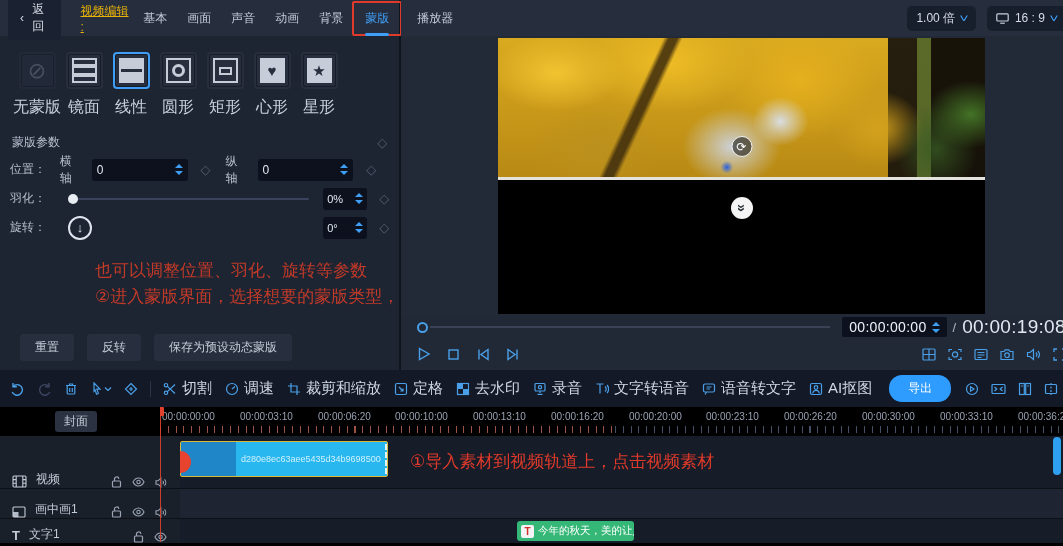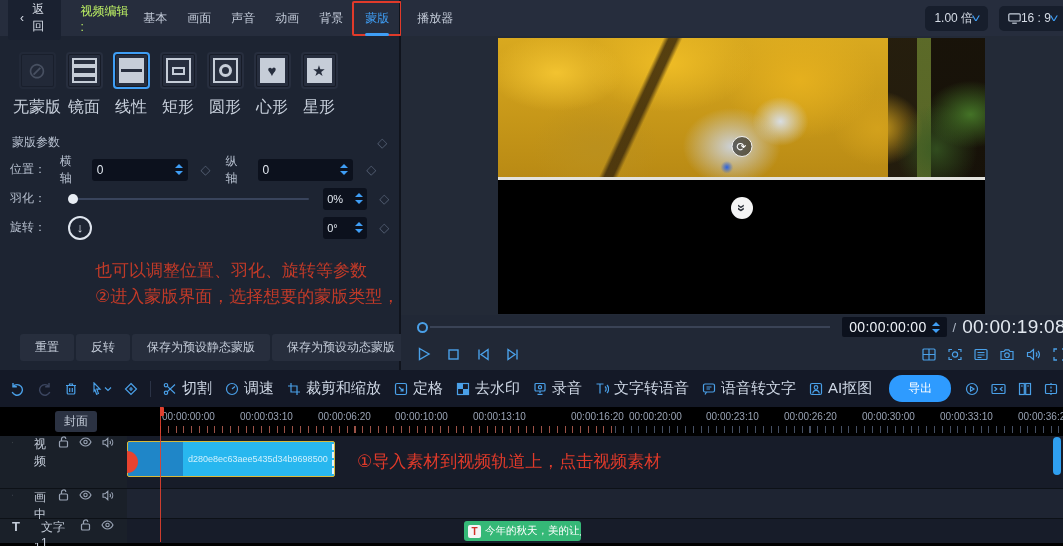--- a/index.html
+++ b/index.html
@@ -10,21 +10,21 @@
   *{margin:0;padding:0;box-sizing:border-box;font-family:"Liberation Sans","DejaVu Sans",sans-serif;}
   html,body{background:#0c0f16;}
   .app{position:relative;width:1063px;height:546px;overflow:hidden;background:var(--panel);color:var(--txt);font-size:12px;}
   .top{display:flex;height:370px;}
   svg{display:block;}
 
   
   .left-panel{position:relative;width:530px;background:#1d2432;border-right:2px solid #10141d;}
   .lp-head{height:36px;background:var(--head);display:flex;align-items:center;padding:0 8px;}
   .back-btn{display:flex;align-items:center;gap:4px;background:#1a2130;border:none;border-radius:3px;color:#d6dce6;font-size:12px;padding:5px 12px;cursor:pointer;}
-  .edit-label{margin-left:20px;color:#bef264;}
+  .edit-label{margin-left:20px;color:#eab308;text-decoration:underline;}
   .tabs{display:flex;align-items:center;margin-left:14px;gap:20px;}
   .tab{position:relative;color:#c2cad8;cursor:pointer;white-space:nowrap;}
   .hl-box{display:flex;align-items:center;justify-content:center;border:2px solid #e03a2a;border-radius:2px;padding:7px 11px;margin:-7px -11px;}
   .tab.active{color:var(--accent);}
   .tab.active::after{content:"";position:absolute;left:0;right:0;bottom:-9px;height:3px;background:var(--accent);border-radius:2px;}
 
   .mask-types{display:flex;gap:9px;padding:16px 0 0 18px;}
   .mtype{display:flex;flex-direction:column;align-items:center;gap:8px;width:38px;cursor:pointer;}
   .mbox{width:37px;height:37px;border-radius:4px;border:2px solid transparent;background:#272e3e;box-shadow:inset 0 0 0 1px #171c28;display:flex;align-items:center;justify-content:center;}
   .mbox.sel{border-color:var(--accent);}
@@ -51,29 +51,29 @@
   .spin .up{border-bottom:4px solid var(--accent);}
   .spin .dn{border-top:4px solid var(--accent);}
   .kf.pad{margin:0 13px;}
   .slider-track{position:relative;flex:1;height:2px;background:#39445c;margin:0 14px 0 12px;border-radius:2px;}
   .slider-knob{position:absolute;left:-2px;top:-4px;width:10px;height:10px;border-radius:50%;background:#e8edf4;}
   .valuebox{display:flex;align-items:center;width:44px;height:22px;background:#0c111d;border-radius:3px;padding:0 4px;margin-right:12px;}
   .valuebox .val{flex:1;color:#e2e8f0;font-size:11px;}
   .knob-icon{width:24px;height:24px;border-radius:50%;border:2px solid #dfe5ee;color:#dfe5ee;display:flex;align-items:center;justify-content:center;font-size:13px;margin-left:10px;}
   .rot-spacer{flex:1;}
   .annot2{margin:16px 0 0 95px;color:#c23a28;font-size:17px;font-weight:500;line-height:1.55;white-space:nowrap;}
-  .lp-footer{position:absolute;left:20px;bottom:9px;display:flex;gap:2px;}
+  .lp-footer{position:absolute;left:20px;bottom:9px;display:flex;gap:13px;}
   .lp-footer button{background:#272e3d;border:none;border-radius:3px;color:#c4ccd9;font-size:12px;padding:5px 15px;cursor:pointer;white-space:nowrap;}
 
   
   .player-panel{position:relative;flex:1;background:#212836;display:flex;flex-direction:column;}
   .pp-head{height:36px;background:var(--head);display:flex;align-items:center;padding:12px 16px;}
   .pp-title{color:#c4ccd9;}
   .pp-right{margin-left:auto;display:flex;gap:11px;}
-  .pill{display:flex;align-items:center;gap:0;background:#171e2c;border-radius:5px;padding:4px 9px;color:#d6dce6;cursor:pointer;text-align:center;}
+  .pill{display:flex;align-items:center;gap:6px;background:#171e2c;border-radius:5px;padding:4px 9px;color:#d6dce6;cursor:pointer;text-align:center;}
   .chev{color:var(--accent);font-size:10px;transform:scaleX(1.6);}
   .stage{height:279px;display:flex;justify-content:center;background:#232a37;}
   .video-frame{width:487px;height:276px;margin-top:2px;position:relative;background:#000;}
   .video-top{position:relative;height:139px;
     background:
       radial-gradient(9px 9px at 47% 93%, #2b62e0, transparent 70%),
       radial-gradient(60px 45px at 97% 55%, rgba(70,120,40,.95), transparent 75%),
       radial-gradient(55px 60px at 90% 80%, rgba(55,90,35,.8), transparent 75%),
       linear-gradient(115deg, transparent 30%, rgba(60,42,12,.85) 31%, rgba(60,42,12,.85) 32.5%, transparent 33.5%),
       radial-gradient(70px 55px at 48% 78%, #ccd1d6, transparent 70%),
@@ -118,21 +118,21 @@
   .cover-btn{position:absolute;left:55px;top:4px;width:42px;height:21px;background:#2b3242;border:none;border-radius:3px;color:#c4ccd9;font-size:12px;cursor:pointer;}
   .ruler-lane{position:absolute;left:160px;right:0;top:0;bottom:0;overflow:hidden;}
   .rtick{position:absolute;top:4px;font-size:10px;color:#99a3b4;white-space:nowrap;}
   .ticks-red{position:absolute;left:0;width:455px;bottom:3px;height:7px;background:repeating-linear-gradient(90deg,#9c5247 0 1px,transparent 1px 7.78px);}
   .ticks-gray{position:absolute;left:455px;right:0;bottom:3px;height:7px;background:repeating-linear-gradient(90deg,#454f63 0 1px,transparent 1px 7.78px);}
   .ph-flag{position:absolute;left:-3px;top:0;width:7px;height:9px;background:#e0402e;border-radius:1px;}
   .playhead-line{position:absolute;left:160px;top:37px;bottom:4px;width:1px;background:rgba(224,64,46,.9);z-index:30;}
 
   .tl-tracks{position:relative;}
   .trow{display:flex;}
-  .trow .thead{width:127px;flex:none;display:flex;align-items:flex-start;padding-left:12px;background:#1a2029;color:#c4ccd9;gap:12px;}
+  .trow .thead{width:180px;flex:none;display:flex;align-items:flex-end;padding-left:12px;background:#1a2029;color:#c4ccd9;}
   .thead .tname{margin-left:9px;font-size:12px;}
   .thead .ticons{margin-left:auto;margin-right:13px;display:flex;align-items:center;gap:10px;color:#9aa4b5;}
   .lane{position:relative;flex:1;overflow:hidden;}
   .row-video{height:53px;border-bottom:1px solid #0d1117;}
   .row-video .lane{background:#171c29;}
   .row-pip{height:30px;border-bottom:1px solid #0d1117;}
   .row-pip .lane{background:#1e2432;}
   .row-text{height:24px;}
   .row-text .lane{background:#171c29;}
   .video-clip{position:absolute;left:0;top:5px;width:208px;height:36px;border:1.5px solid var(--clip-border);border-radius:2px;background:linear-gradient(90deg,#1f86c8 0 55px,var(--clip-cyan) 55px);display:flex;align-items:center;cursor:pointer;}
@@ -187,32 +187,32 @@
         </div>
         <div class="mtype">
           <div class="mbox sel">
               <div class="shape fill-linear"></div>
             </div>
           <span class="mlabel">线性</span>
         </div>
         <div class="mtype">
           <div class="mbox">
               <div class="shape">
-                <div class="mini-rect"></div>
+                <div class="ring"></div>
               </div>
             </div>
-          <span class="mlabel">矩形</span>
+          <span class="mlabel">圆形</span>
         </div>
         <div class="mtype">
           <div class="mbox">
               <div class="shape">
-                <div class="ring"></div>
+                <div class="mini-rect"></div>
               </div>
             </div>
-          <span class="mlabel">圆形</span>
+          <span class="mlabel">矩形</span>
         </div>
         <div class="mtype">
           <div class="mbox">
               <div class="shape glyph-invert">♥</div>
             </div>
           <span class="mlabel">心形</span>
         </div>
         <div class="mtype">
           <div class="mbox">
               <div class="shape glyph-invert">★</div>
@@ -279,21 +279,20 @@
       </div>
 
       <div class="annot2">
         <div>也可以调整位置、羽化、旋转等参数</div>
         <div>②进入蒙版界面，选择想要的蒙版类型，</div>
       </div>
 
       <div class="lp-footer">
         <button>重置</button>
         <button>反转</button>
-        <button>保存为预设静态蒙版</button>
         <button>保存为预设动态蒙版</button>
       </div>
     </section>
 
     <section class="player-panel">
       <header class="pp-head">
         <span class="pp-title">播放器</span>
         <div class="pp-right">
           <div class="pill">
             <span>1.00 倍</span>
@@ -566,21 +565,21 @@
     </div>
 
     <div class="tl-ruler">
       <button class="cover-btn">封面</button>
       <div class="ruler-lane">
         <span class="rtick" style="left:2px">00:00:00:00</span>
         <span class="rtick" style="left:80px">00:00:03:10</span>
         <span class="rtick" style="left:158px">00:00:06:20</span>
         <span class="rtick" style="left:235px">00:00:10:00</span>
         <span class="rtick" style="left:313px">00:00:13:10</span>
-        <span class="rtick" style="left:411px">00:00:16:20</span>
+        <span class="rtick" style="left:391px">00:00:16:20</span>
         <span class="rtick" style="left:469px">00:00:20:00</span>
         <span class="rtick" style="left:546px">00:00:23:10</span>
         <span class="rtick" style="left:624px">00:00:26:20</span>
         <span class="rtick" style="left:702px">00:00:30:00</span>
         <span class="rtick" style="left:780px">00:00:33:10</span>
         <span class="rtick" style="left:858px">00:00:36:20</span>
         <div class="ticks-red"></div>
         <div class="ticks-gray"></div>
         <div class="ph-flag"></div>
       </div>

